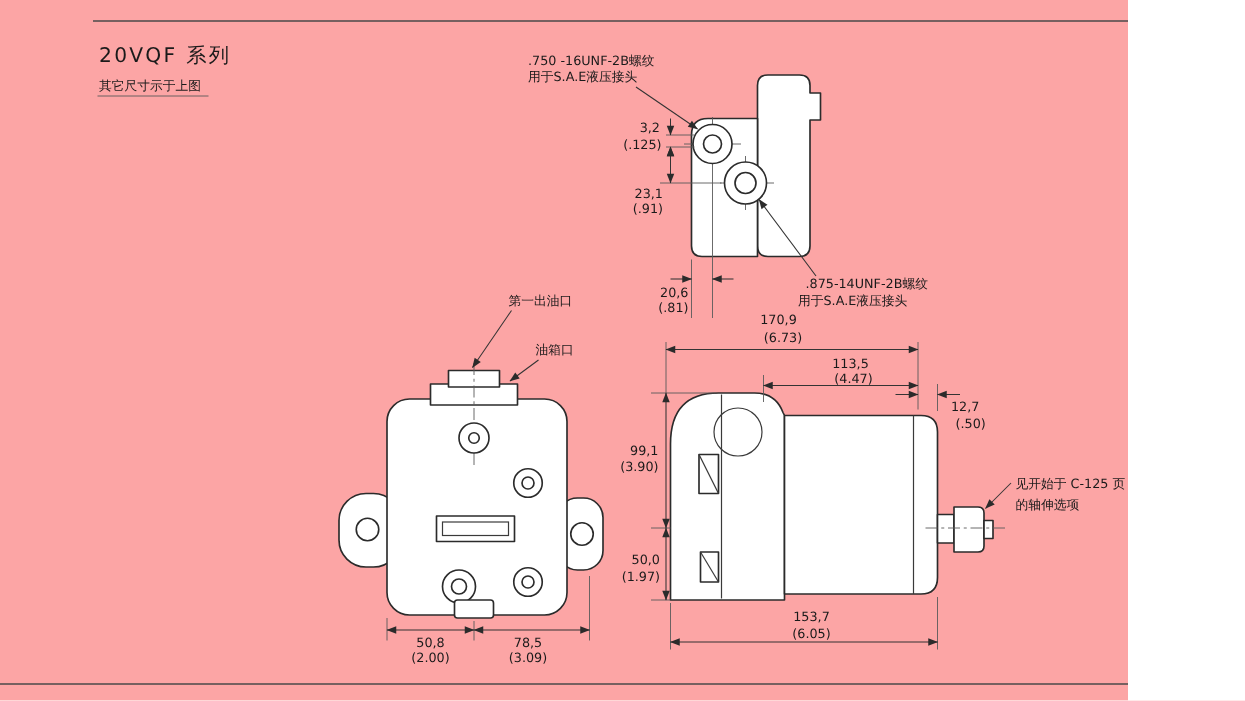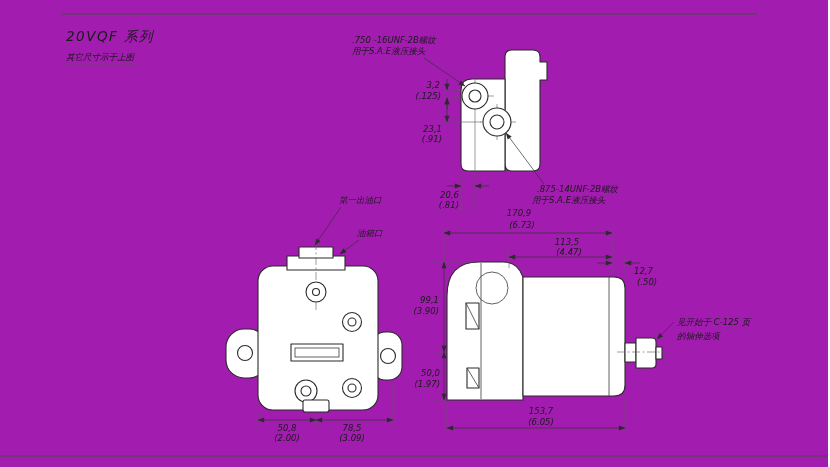--- a/index.html
+++ b/index.html
@@ -1,17 +1,17 @@
 <!DOCTYPE html>
 <html><head>
 <meta charset="utf-8">
 <style>
   html,body{margin:0;padding:0;background:#fff;}
-  .page{position:relative;width:828px;height:467px;background:#a21caf;overflow:hidden;
-        font-family:"DejaVu Sans","Liberation Sans",sans-serif;font-style:italic;}
+  .page{position:relative;width:752px;height:467px;background:#fca5a5;overflow:hidden;
+        font-family:"DejaVu Sans","Liberation Sans",sans-serif;}
   svg{display:block;}
   svg text{fill:#1a1a1a;font-family:"DejaVu Sans","Liberation Sans",sans-serif;}
   .title{font-size:13.5px;letter-spacing:1.5px;}
   .label{font-size:8.5px;}
   .dim{font-size:8.5px;}
   .border{stroke:#4a4a4a;stroke-width:1;}
   .ol{stroke:#2b2b2b;stroke-width:1.1;fill:none;stroke-linejoin:round;stroke-linecap:round;}
   .olf{stroke:#2b2b2b;stroke-width:1.1;fill:#ffffff;stroke-linejoin:round;}
   .ol2{stroke:#3a3a3a;stroke-width:0.8;fill:none;}
   .ext{stroke:#5a5a5a;stroke-width:0.6;fill:none;}

